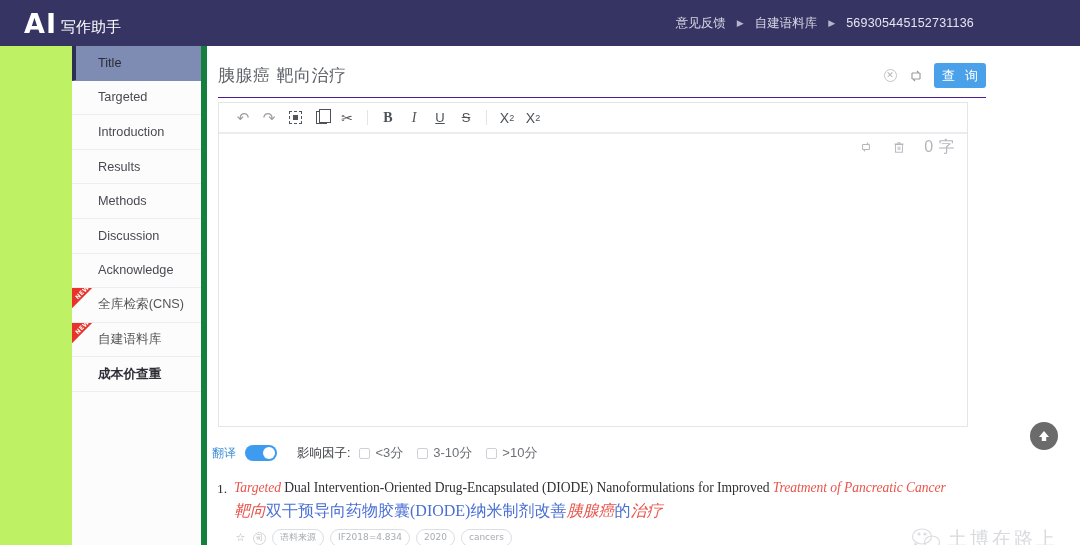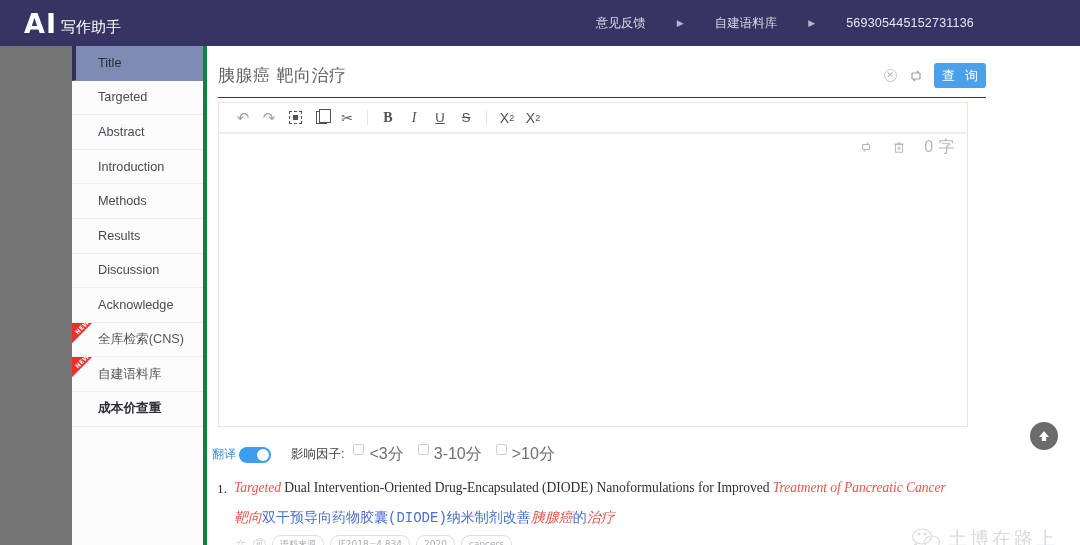--- a/index.html
+++ b/index.html
@@ -2,21 +2,21 @@
 <html><head>
 <meta charset="utf-8">
 <style>
   * { box-sizing: border-box; margin: 0; padding: 0; }
   html, body {
     width: 1080px; height: 545px;
     background: #ffffff;
     font-family: "Liberation Sans", "DejaVu Sans", sans-serif;
     overflow: hidden;
   }
-  #app { position: relative; width: 1080px; height: 545px; background: #737373; }
+  #app { position: relative; width: 1080px; height: 545px; background: #bef264; }
 
   
   .header {
     position: absolute; top: 0; left: 0;
     width: 1080px; height: 46px;
     background: #363463;
     display: flex; align-items: center;
     z-index: 20;
   }
   .logo-wrap {
@@ -34,32 +34,32 @@
   .logo-cn {
     color: #ffffff;
     font-size: 15px;
     margin-left: 4px;
     line-height: 1.25;
     font-family: "DejaVu Sans", sans-serif;
   }
   .header-right {
     margin-left: auto; margin-right: 100px;
     display: flex; align-items: center;
-    color: #d9d8e6; font-size: 12.5px; gap: 20px;
+    color: #d9d8e6; font-size: 12.5px;
   }
   .header-right .hitem { padding: 0 6px; white-space: nowrap; }
   .header-right .hsep { color: #b7b5cc; font-size: 9px; padding: 0 5px; }
   .header-right .uid { letter-spacing: .2px; color: #e5e4ef; }
 
   
   .sidebar {
     position: absolute; top: 46px; left: 72px;
     width: 135px; height: 499px;
     background: #fcfcfc;
-    border-right: 4px solid #15803d;
+    border-right: 6px solid #15803d;
     z-index: 5;
   }
   .side-item {
     position: relative;
     height: 34.6px;
     display: flex; align-items: center;
     padding-left: 26px;
     font-size: 12.7px;
     color: #4a4a52;
     border-bottom: 1px solid #ededf1;
@@ -193,31 +193,31 @@
     color: #b3b6bb; font-size: 12px;
   }
   .wordcount { font-size: 16px; color: #b3b6bb; letter-spacing: .5px; }
 
   
   .filters {
     position: absolute; top: 398px; left: 5px;
     display: flex; align-items: center;
     font-size: 12px;
   }
-  .fl-label { color: #3e8fd6; font-size: 12px; margin-right: 3px; }
+  .fl-label { color: #3e8fd6; font-size: 12px; margin-right: 9px; }
   .toggle {
     width: 32px; height: 16px; border-radius: 9px;
     background: #3e9cf0; position: relative; margin-right: 20px;
   }
   .toggle::after {
     content: ""; position: absolute; right: 2px; top: 2px;
     width: 12px; height: 12px; border-radius: 50%; background: #fff;
   }
   .if-label { color: #3b3d42; font-size: 12.5px; margin-right: 9px; text-align: center; }
-  .cbx-wrap { display: flex; margin-right: 14px; color: #6d7075; font-size: 16px; }
+  .cbx-wrap { display: flex; align-items: center; margin-right: 14px; color: #6d7075; font-size: 13px; }
   .cbx {
     width: 11px; height: 11px;
     border: 1px solid #cdd0d4; border-radius: 2px;
     margin-right: 5px; background: #fff;
   }
 
   
   .results {
     position: absolute; top: 432px; left: 5px;
     width: 790px;
@@ -236,24 +236,24 @@
   }
   .res-body { flex: 1; }
   .res-en {
     font-family: "Liberation Serif", "DejaVu Serif", serif;
     font-size: 13.6px;
     color: #2f3033;
     letter-spacing: -.05px;
   }
   .hl { color: #e8544a; font-style: italic; }
   .res-cn {
-    font-size: 14px;
+    font-size: 16px;
     color: #4a6fd4;
-    font-family: Liberation Mono, monospace;
-    margin-top: 10px;
+    font-family: Liberation Serif, serif;
+    margin-top: 1px;
   }
   .cn-hl { color: #e8544a; font-style: italic; }
   .tags {
     display: flex; align-items: center; gap: 6px;
     margin-top: 7px;
   }
   .tag {
     border: 1px solid #dcdee1; border-radius: 9px;
     color: #a8abb0; font-size: 9px;
     padding: 1.5px 7px 2px;
@@ -310,30 +310,27 @@
   </div>
 
   <div class="sidebar">
     <div class="side-item selected">
       <span>Title</span>
     </div>
     <div class="side-item">
       <span>Targeted</span>
     </div>
     <div class="side-item">
-      <span>Abstract</span>
-    </div>
-    <div class="side-item">
       <span>Introduction</span>
     </div>
     <div class="side-item">
+      <span>Results</span>
+    </div>
+    <div class="side-item">
       <span>Methods</span>
-    </div>
-    <div class="side-item">
-      <span>Results</span>
     </div>
     <div class="side-item">
       <span>Discussion</span>
     </div>
     <div class="side-item">
       <span>Acknowledge</span>
     </div>
     <div class="side-item cn">
       <span class="ribbon">NEW</span>
       <span>全库检索(CNS)</span>

